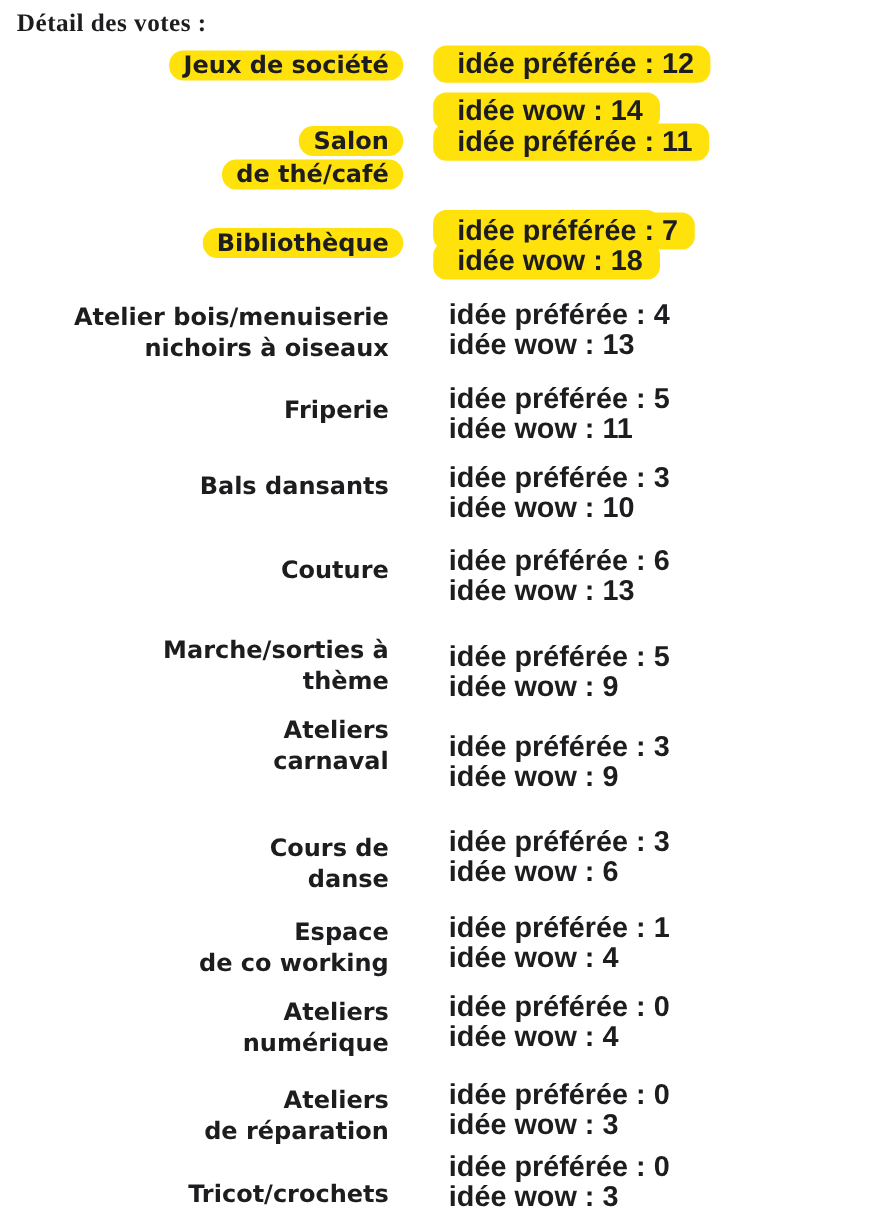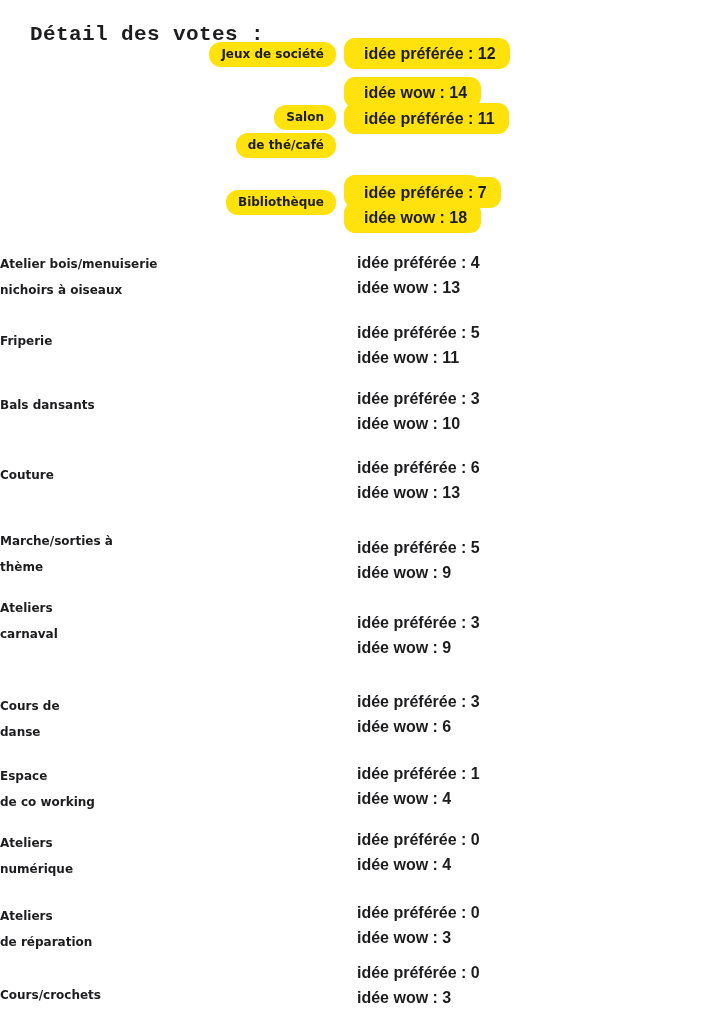--- a/index.html
+++ b/index.html
@@ -2,40 +2,40 @@
 <html><head>
 <meta charset="utf-8">
 <style>
   html,body { margin:0; padding:0; background:#ffffff; }
   .page {
     position:relative; width:724px; height:1024px; overflow:hidden;
     background:var(--bg,#fff); color:var(--ink,#1d1d1f);
     font-family:"Liberation Sans", sans-serif;
   }
   .title {
-    position:absolute; left:14px; top:7px; margin:16px;
+    position:absolute; left:14px; top:7px; margin:0;
     font-size:21px; font-weight:bold; letter-spacing:0.4px;
-    font-family:Liberation Mono, monospace;
+    font-family:Liberation Serif, serif;
   }
   
   .name {
-    position:absolute; left:0; width:324px; text-align:left;
-    font-weight:bold; font-size:12px;
+    position:absolute; left:0; width:324px; text-align:right;
+    font-weight:bold; font-size:20px;
     font-family:"DejaVu Sans", sans-serif;
   }
   .name .tline { height:26px; line-height:26px; white-space:nowrap; }
   .name.hl .chip {
     position:absolute; right:-12px; white-space:nowrap;
     background:var(--hl,#ffe10c); color:var(--ink,#1d1d1f);
     line-height:25px; padding:0 12px; border-radius:12px;
   }
   
   .votes {
-    position:absolute; left:357px; text-align:left;
-    font-size:16px; font-weight:600;
+    position:absolute; left:374px; text-align:left;
+    font-size:24px; font-weight:600;
     font-family:"Liberation Sans", sans-serif;
   }
   .votes .tline { height:25px; line-height:25px; white-space:nowrap; }
   .votes.hl .chip {
     position:absolute; left:-13px; white-space:nowrap;
     background:var(--hl,#ffe10c); color:var(--ink,#1d1d1f);
     line-height:23px; padding:4px 14px 4px 20px; border-radius:11px;
   }
 </style>
 </head>
@@ -137,20 +137,20 @@
       </div>
       <div class="name" style="top: 903px;">
         <div class="tline">Ateliers</div>
         <div class="tline">de réparation</div>
       </div>
       <div class="votes" style="top: 900px;">
         <div class="tline">idée préférée : 0</div>
         <div class="tline">idée wow : 3</div>
       </div>
       <div class="name" style="top: 982px;">
-        <div class="tline">Cours/crochets</div>
+        <div class="tline">Tricot/crochets</div>
       </div>
       <div class="votes" style="top: 960px;">
         <div class="tline">idée préférée : 0</div>
         <div class="tline">idée wow : 3</div>
       </div>
     </div>
 </div>
 
 </body></html>

